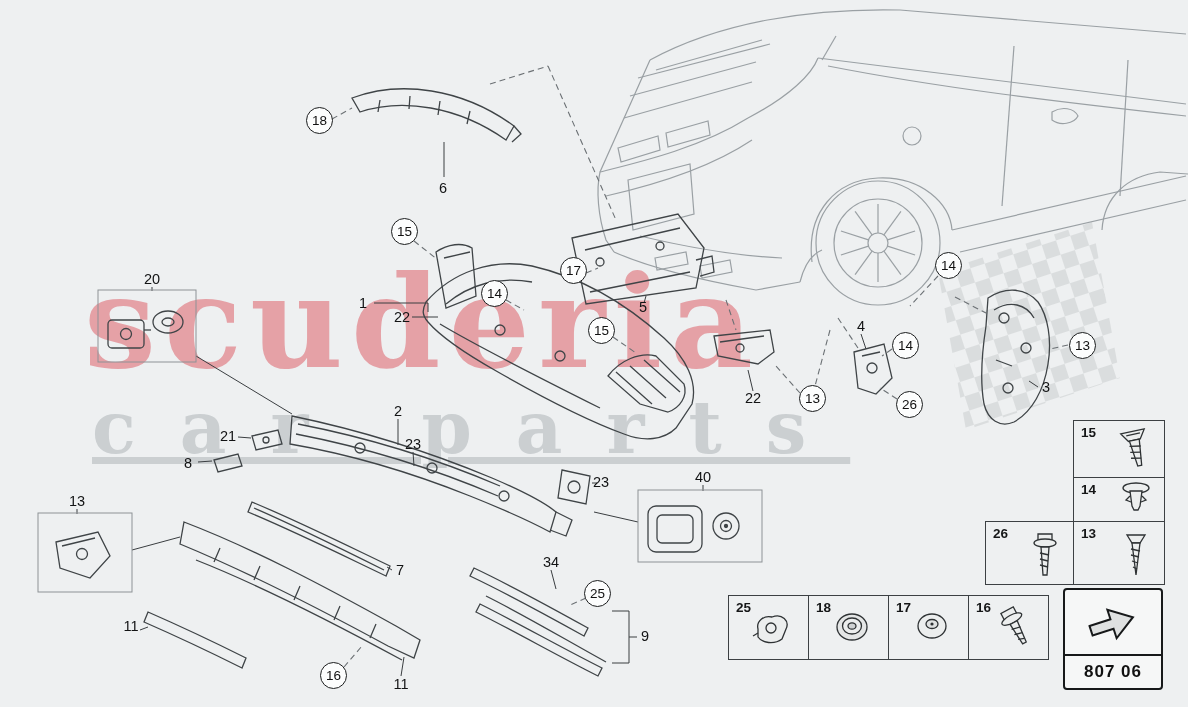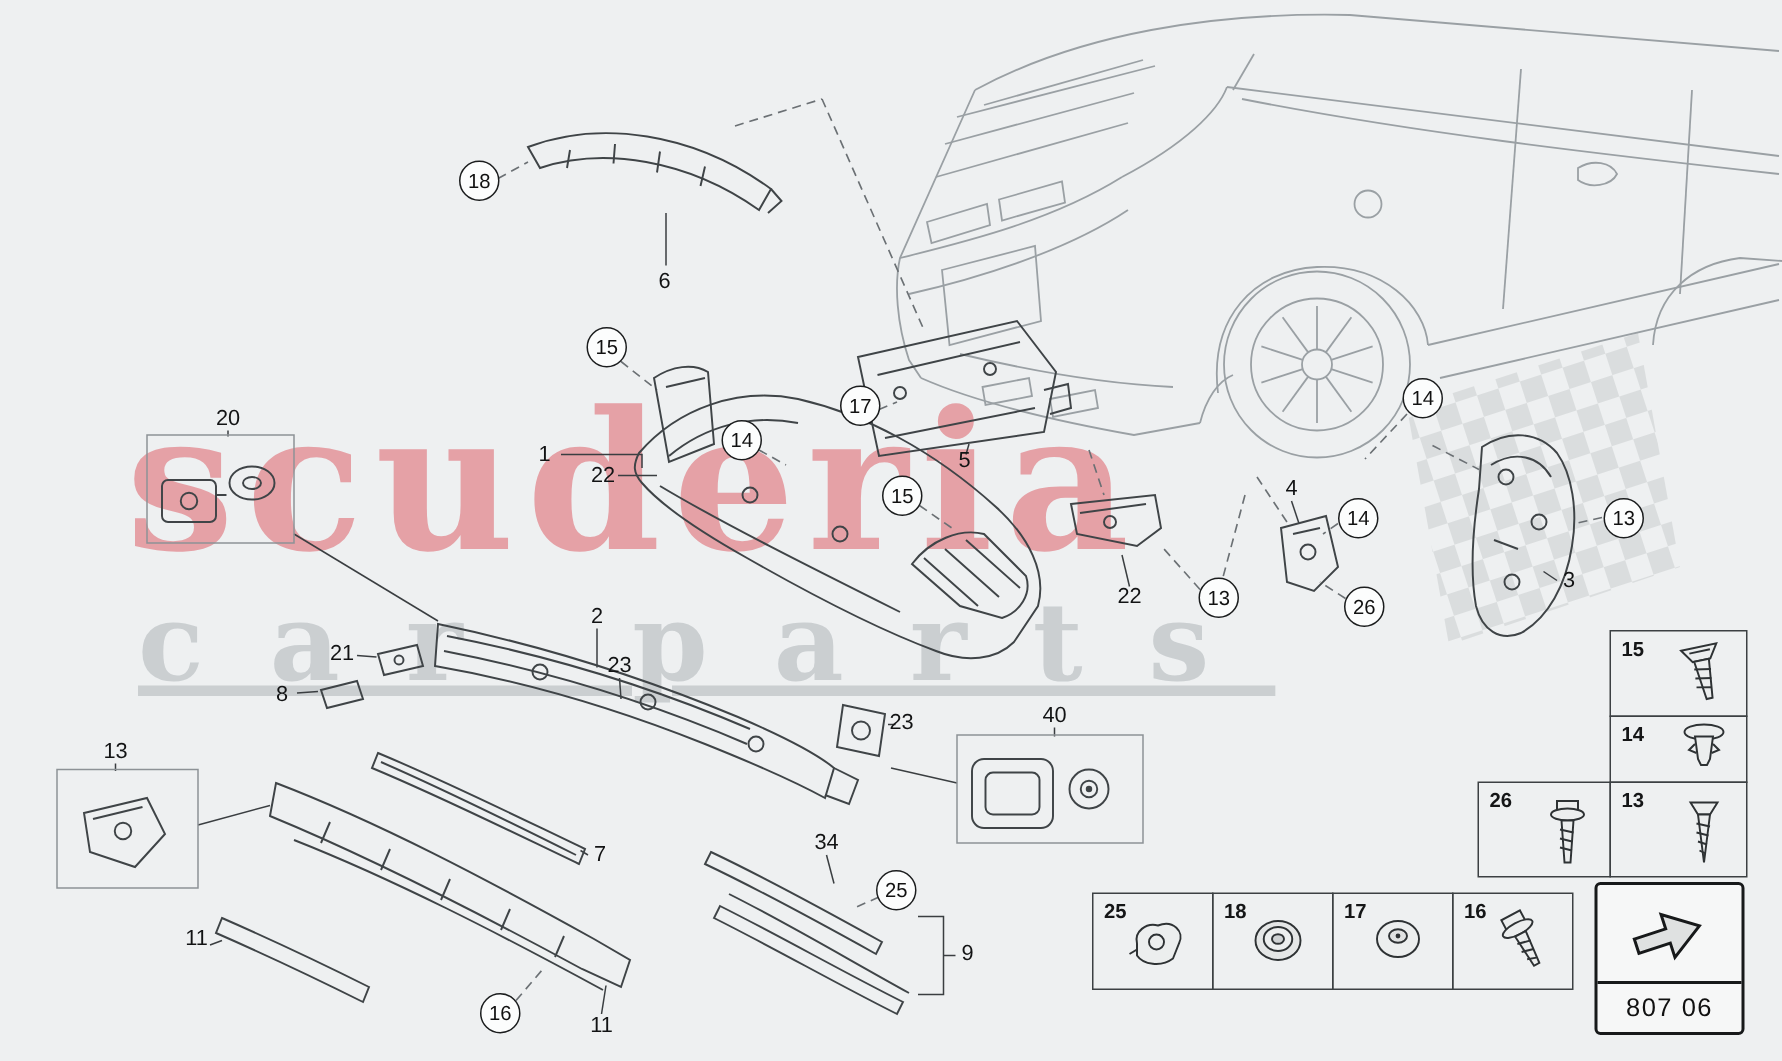--- a/index.html
+++ b/index.html
@@ -22,21 +22,21 @@
   
   .lcell{position:absolute;border:1px solid #3c4043;box-sizing:border-box;background:transparent;}
   .lcell .num{position:absolute;top:4px;left:7px;font-size:13.5px;font-weight:bold;color:#151617;}
   .lcell .ic{position:absolute;right:6px;bottom:3px;}
   
   .badge{position:absolute;left:1063px;top:588px;width:100px;height:102px;border:2.5px solid #17191a;
          border-radius:4px;background:#f6f7f7;box-sizing:border-box;}
   .badge .arrowbox{position:absolute;top:4px;left:0;right:0;height:58px;
                    display:flex;align-items:center;justify-content:center;}
   .badge .code{position:absolute;bottom:0;left:0;right:0;height:32px;border-top:2.5px solid #17191a;
-               display:flex;align-items:center;justify-content:center;font-weight:normal;
+               display:flex;align-items:center;justify-content:center;font-weight:bold;
                font-size:17px;color:#111;letter-spacing:1px;}
 </style>
 </head>
 <body>
 
 <div class="stage">
 
   <div class="wm">
     <div class="wm1">scuderia</div>
     <div class="wm2">car parts</div>

